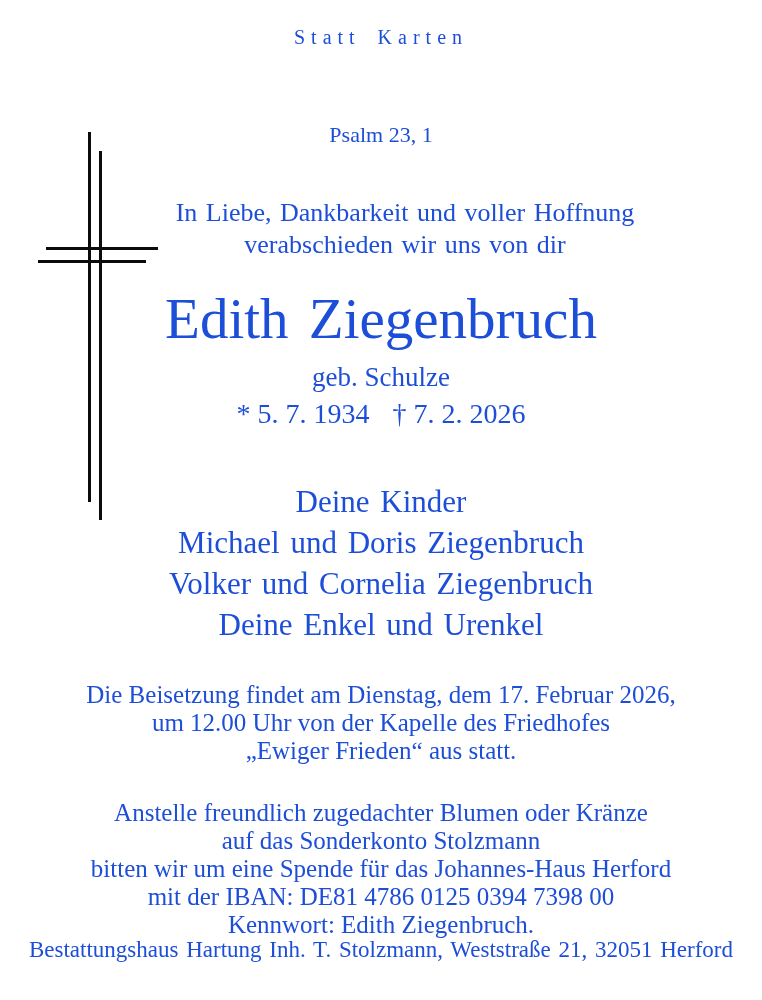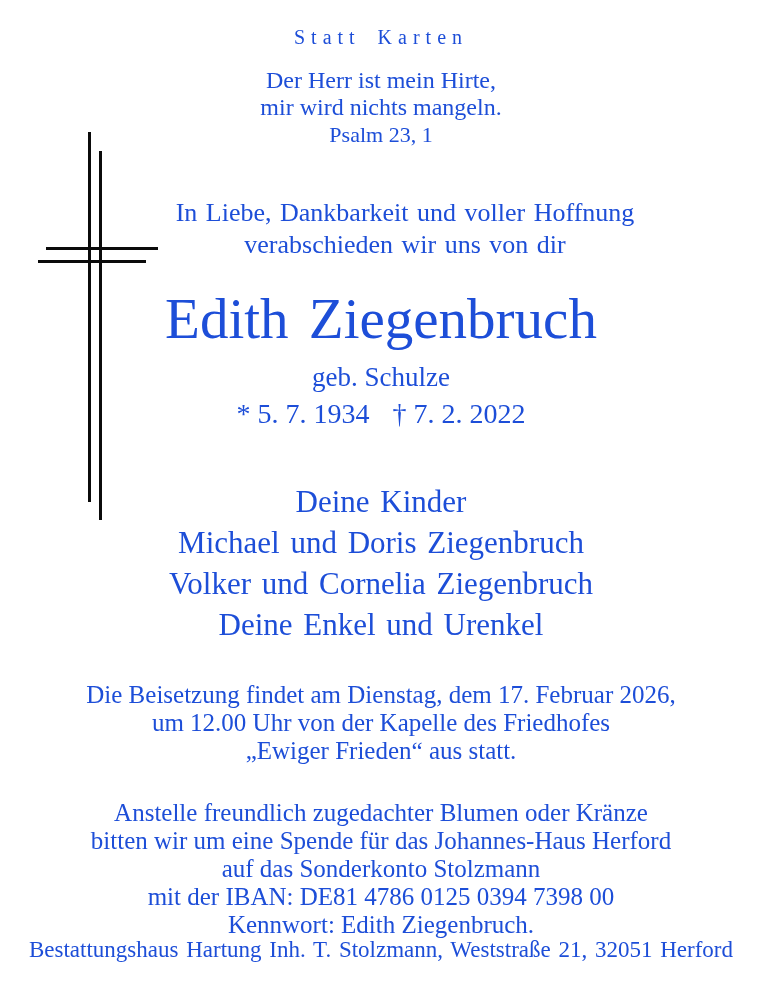--- a/index.html
+++ b/index.html
@@ -108,56 +108,52 @@
 
   <div class="cross">
     <div class="bar v1"></div>
     <div class="bar v2"></div>
     <div class="bar h1"></div>
     <div class="bar h2"></div>
   </div>
 
   <div class="tblock header">Statt Karten</div>
 
-  <div class="tblock verse">
-    <div>Der Herr ist mein Hirte,</div>
-    <div>mir wird nichts mangeln.</div>
-  </div>
 
   <div class="tblock psalm">Psalm 23, 1</div>
 
   <div class="tblock intro">
     <div>In Liebe, Dankbarkeit und voller Hoffnung</div>
     <div>verabschieden wir uns von dir</div>
   </div>
 
   <div class="tblock name">Edith Ziegenbruch</div>
 
   <div class="tblock maiden">geb. Schulze</div>
 
   <div class="tblock dates">
-    <span class="birth">* 5. 7. 1934</span><span class="death">† 7. 2. 2022</span>
+    <span class="birth">* 5. 7. 1934</span><span class="death">† 7. 2. 2026</span>
   </div>
 
   <div class="tblock mourners">
     <div>Deine Kinder</div>
     <div>Michael und Doris Ziegenbruch</div>
     <div>Volker und Cornelia Ziegenbruch</div>
     <div>Deine Enkel und Urenkel</div>
   </div>
 
   <div class="tblock funeral">
     <div>Die Beisetzung findet am Dienstag, dem 17. Februar 2026,</div>
     <div>um 12.00 Uhr von der Kapelle des Friedhofes</div>
     <div>„Ewiger Frieden“ aus statt.</div>
   </div>
 
   <div class="tblock donation">
     <div>Anstelle freundlich zugedachter Blumen oder Kränze</div>
+    <div>auf das Sonderkonto Stolzmann</div>
     <div>bitten wir um eine Spende für das Johannes-Haus Herford</div>
-    <div>auf das Sonderkonto Stolzmann</div>
     <div>mit der IBAN: DE81 4786 0125 0394 7398 00</div>
     <div>Kennwort: Edith Ziegenbruch.</div>
   </div>
 
   <div class="tblock footer">Bestattungshaus Hartung Inh. T. Stolzmann, Weststraße 21, 32051 Herford</div>
 
 </div>
 
 </body></html>

